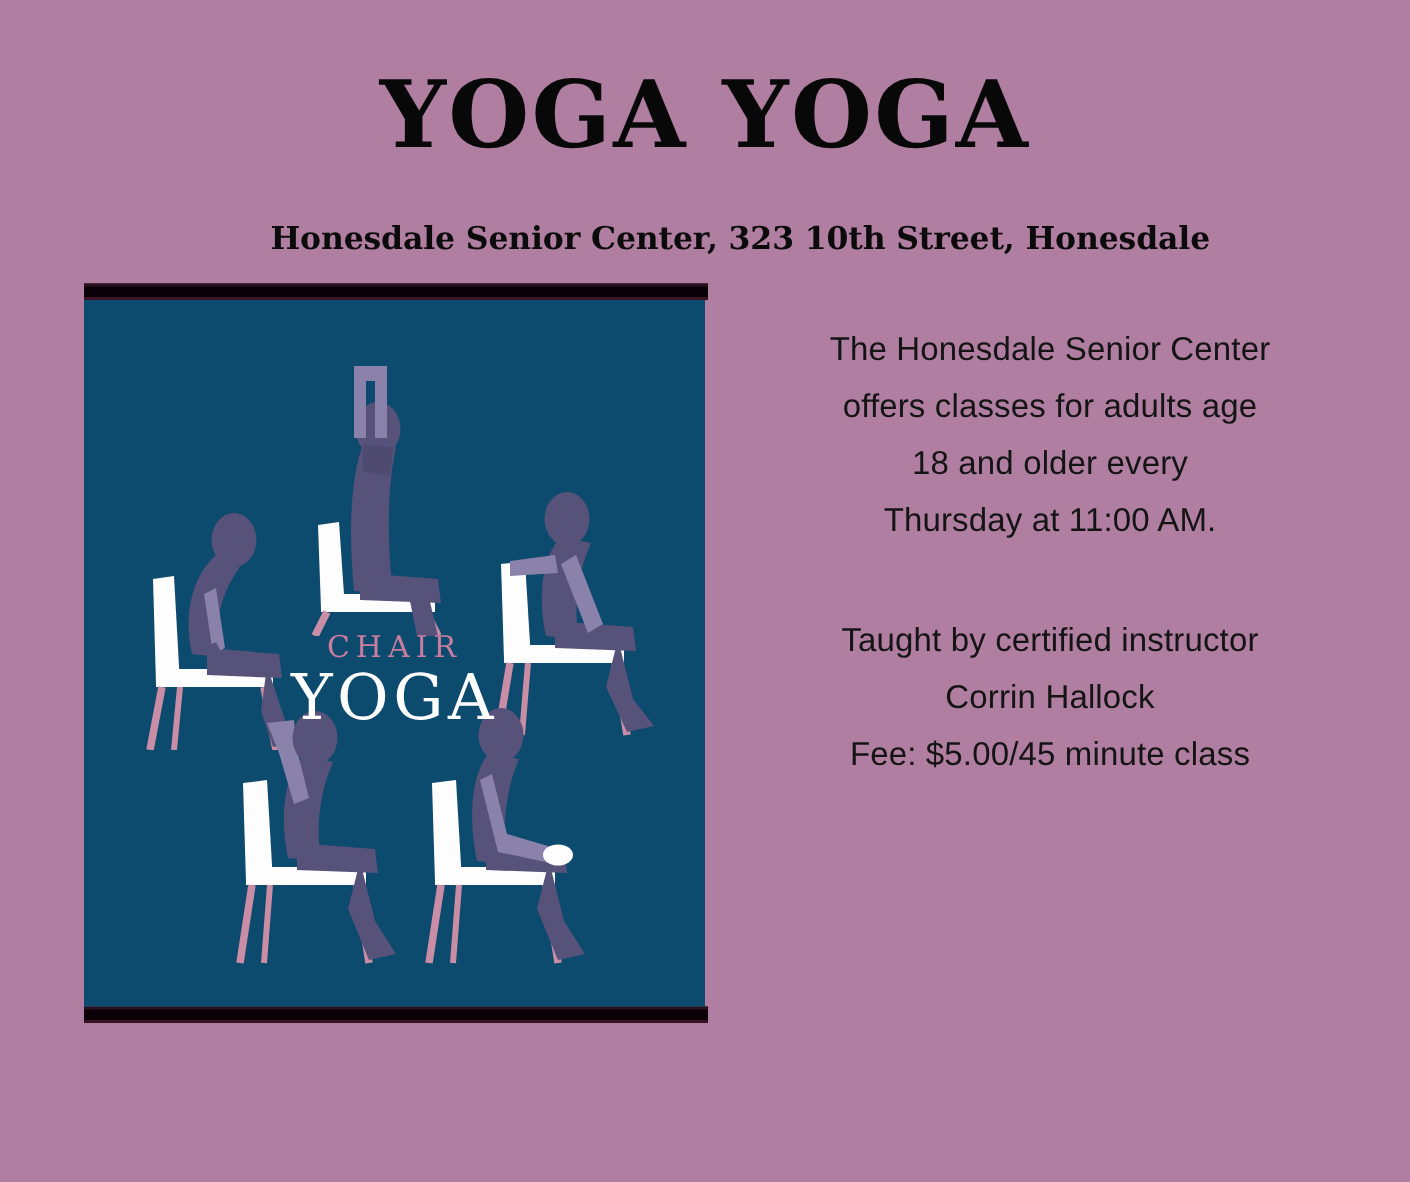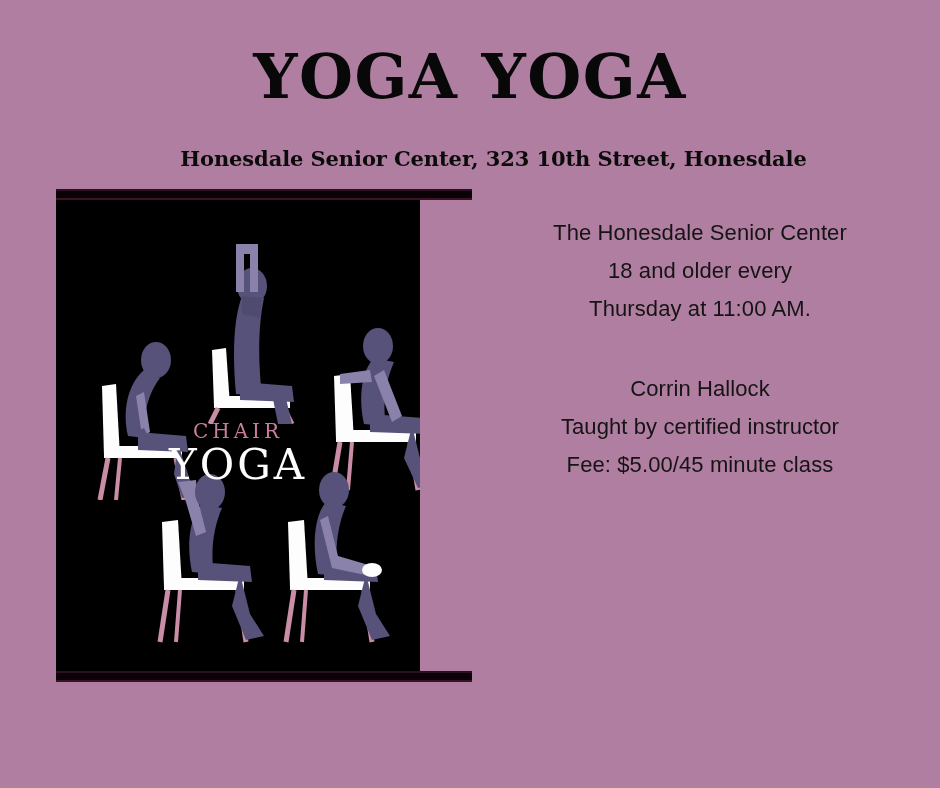--- a/index.html
+++ b/index.html
@@ -69,23 +69,23 @@
     border-top: 2px solid #2a1020;
     border-bottom: 2px solid #3a1424;
   }
   .frame-bar.top    { top: 0; }
   .frame-bar.bottom { bottom: 0; }
 
   .photo {
     position: absolute;
     left: 0;
     top: 11px;
-    width: 364px;
+    width: 414px;
     height: 471px;
-    background: #000000;
+    background: #0c4a6e;
     overflow: hidden;
   }
 
   .figure-cell {
     position: absolute;
   }
   .figure-cell svg { display: block; }
 
   .panel-wordmark {
     position: absolute;
@@ -266,26 +266,27 @@
         <span class="wm-yoga">YOGA</span>
       </div>
 
     </div>
   </div>
 
   <div class="info-column">
 
     <div class="info-para">
       <span class="ln">The Honesdale Senior Center</span>
+      <span class="ln">offers classes for adults age</span>
       <span class="ln">18 and older every</span>
       <span class="ln">Thursday at 11:00 AM.</span>
     </div>
 
     <div class="info-para">
+      <span class="ln">Taught by certified instructor</span>
       <span class="ln">Corrin Hallock</span>
-      <span class="ln">Taught by certified instructor</span>
       <span class="ln">Fee: $5.00/45 minute class</span>
     </div>
 
 
   </div>
 
 </div>
 
 </body></html>

